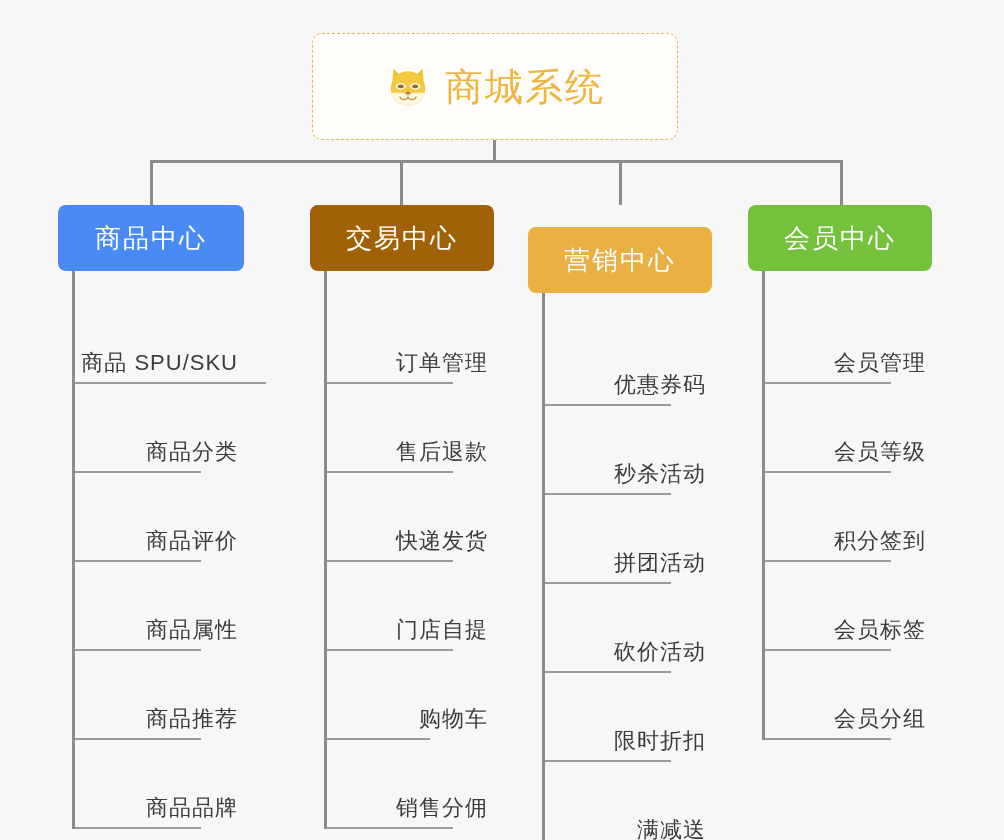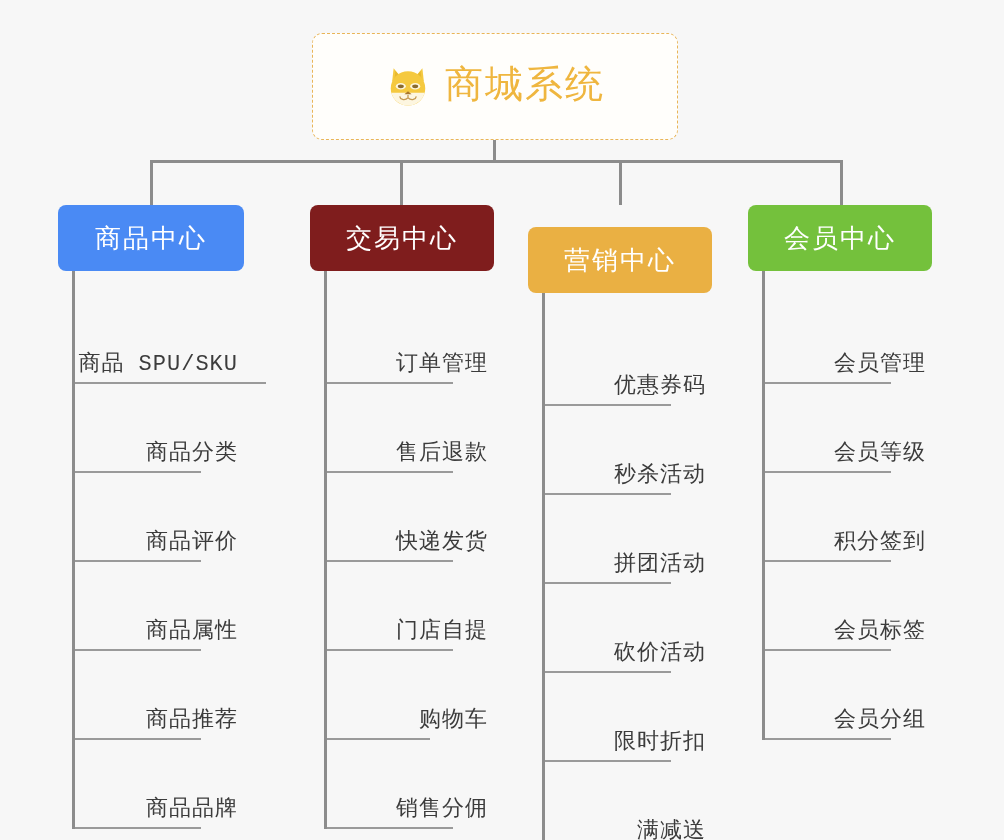--- a/index.html
+++ b/index.html
@@ -12,21 +12,20 @@
     height: 840px;
     background: #f7f7f7;
     font-family: "Liberation Sans", "DejaVu Sans", sans-serif;
     overflow: hidden;
   }
 
   #stage {
     position: relative;
     width: 916px;
     height: 840px;
-    font-family: Liberation Mono, monospace;
   }
 
   
   .root-node {
     position: absolute;
     left: 312px;
     top: 33px;
     width: 366px;
     height: 107px;
     background: #fffefb;
@@ -94,21 +93,21 @@
     border-radius: 8px;
     display: flex;
     align-items: center;
     justify-content: center;
     color: #ffffff;
     font-size: 26px;
     letter-spacing: 2px;
     box-sizing: border-box;
   }
   .col-header.c1 { background: #4a8af4; }
-  .col-header.c2 { background: #7f1d1d; }
+  .col-header.c2 { background: #a16207; }
   .col-header.c3 { background: #eab043; margin-top: 22px; }
   .col-header.c4 { background: #74c13c; }
 
   
   .leaves {
     position: relative;
     margin-left: 14px;
     border-left: 3px solid #8c8c8c;
     padding-top: 24px;
   }

